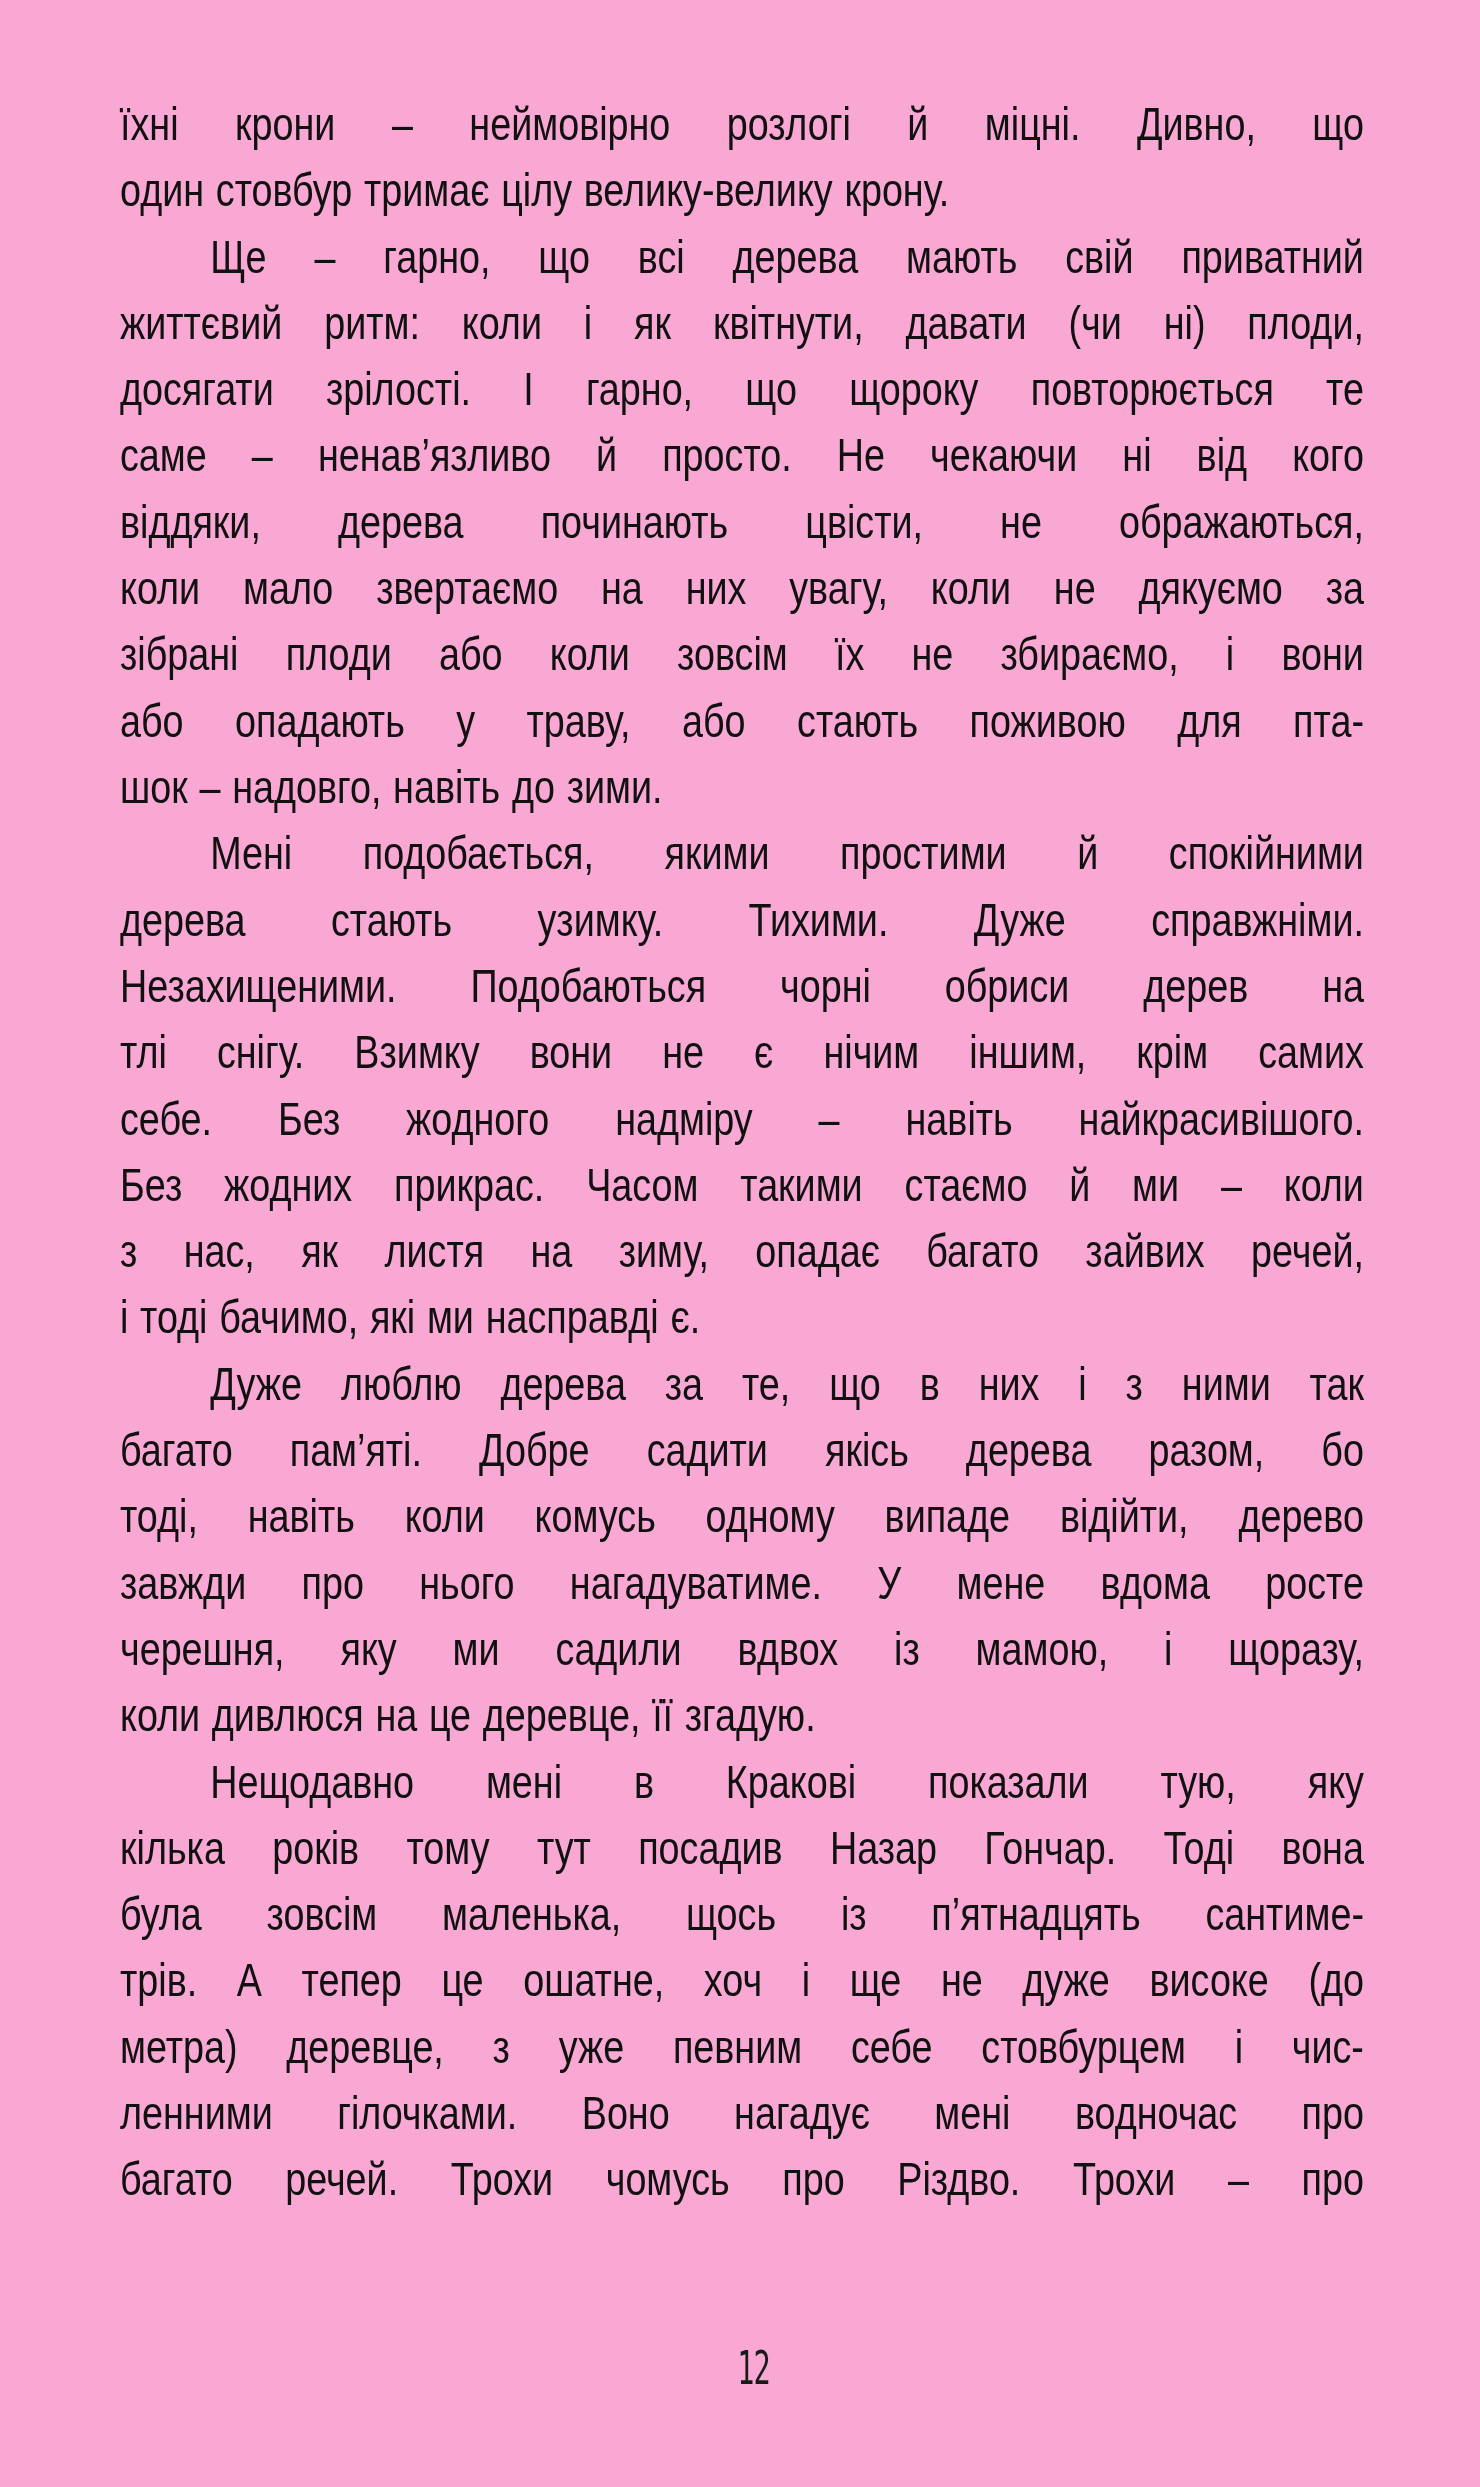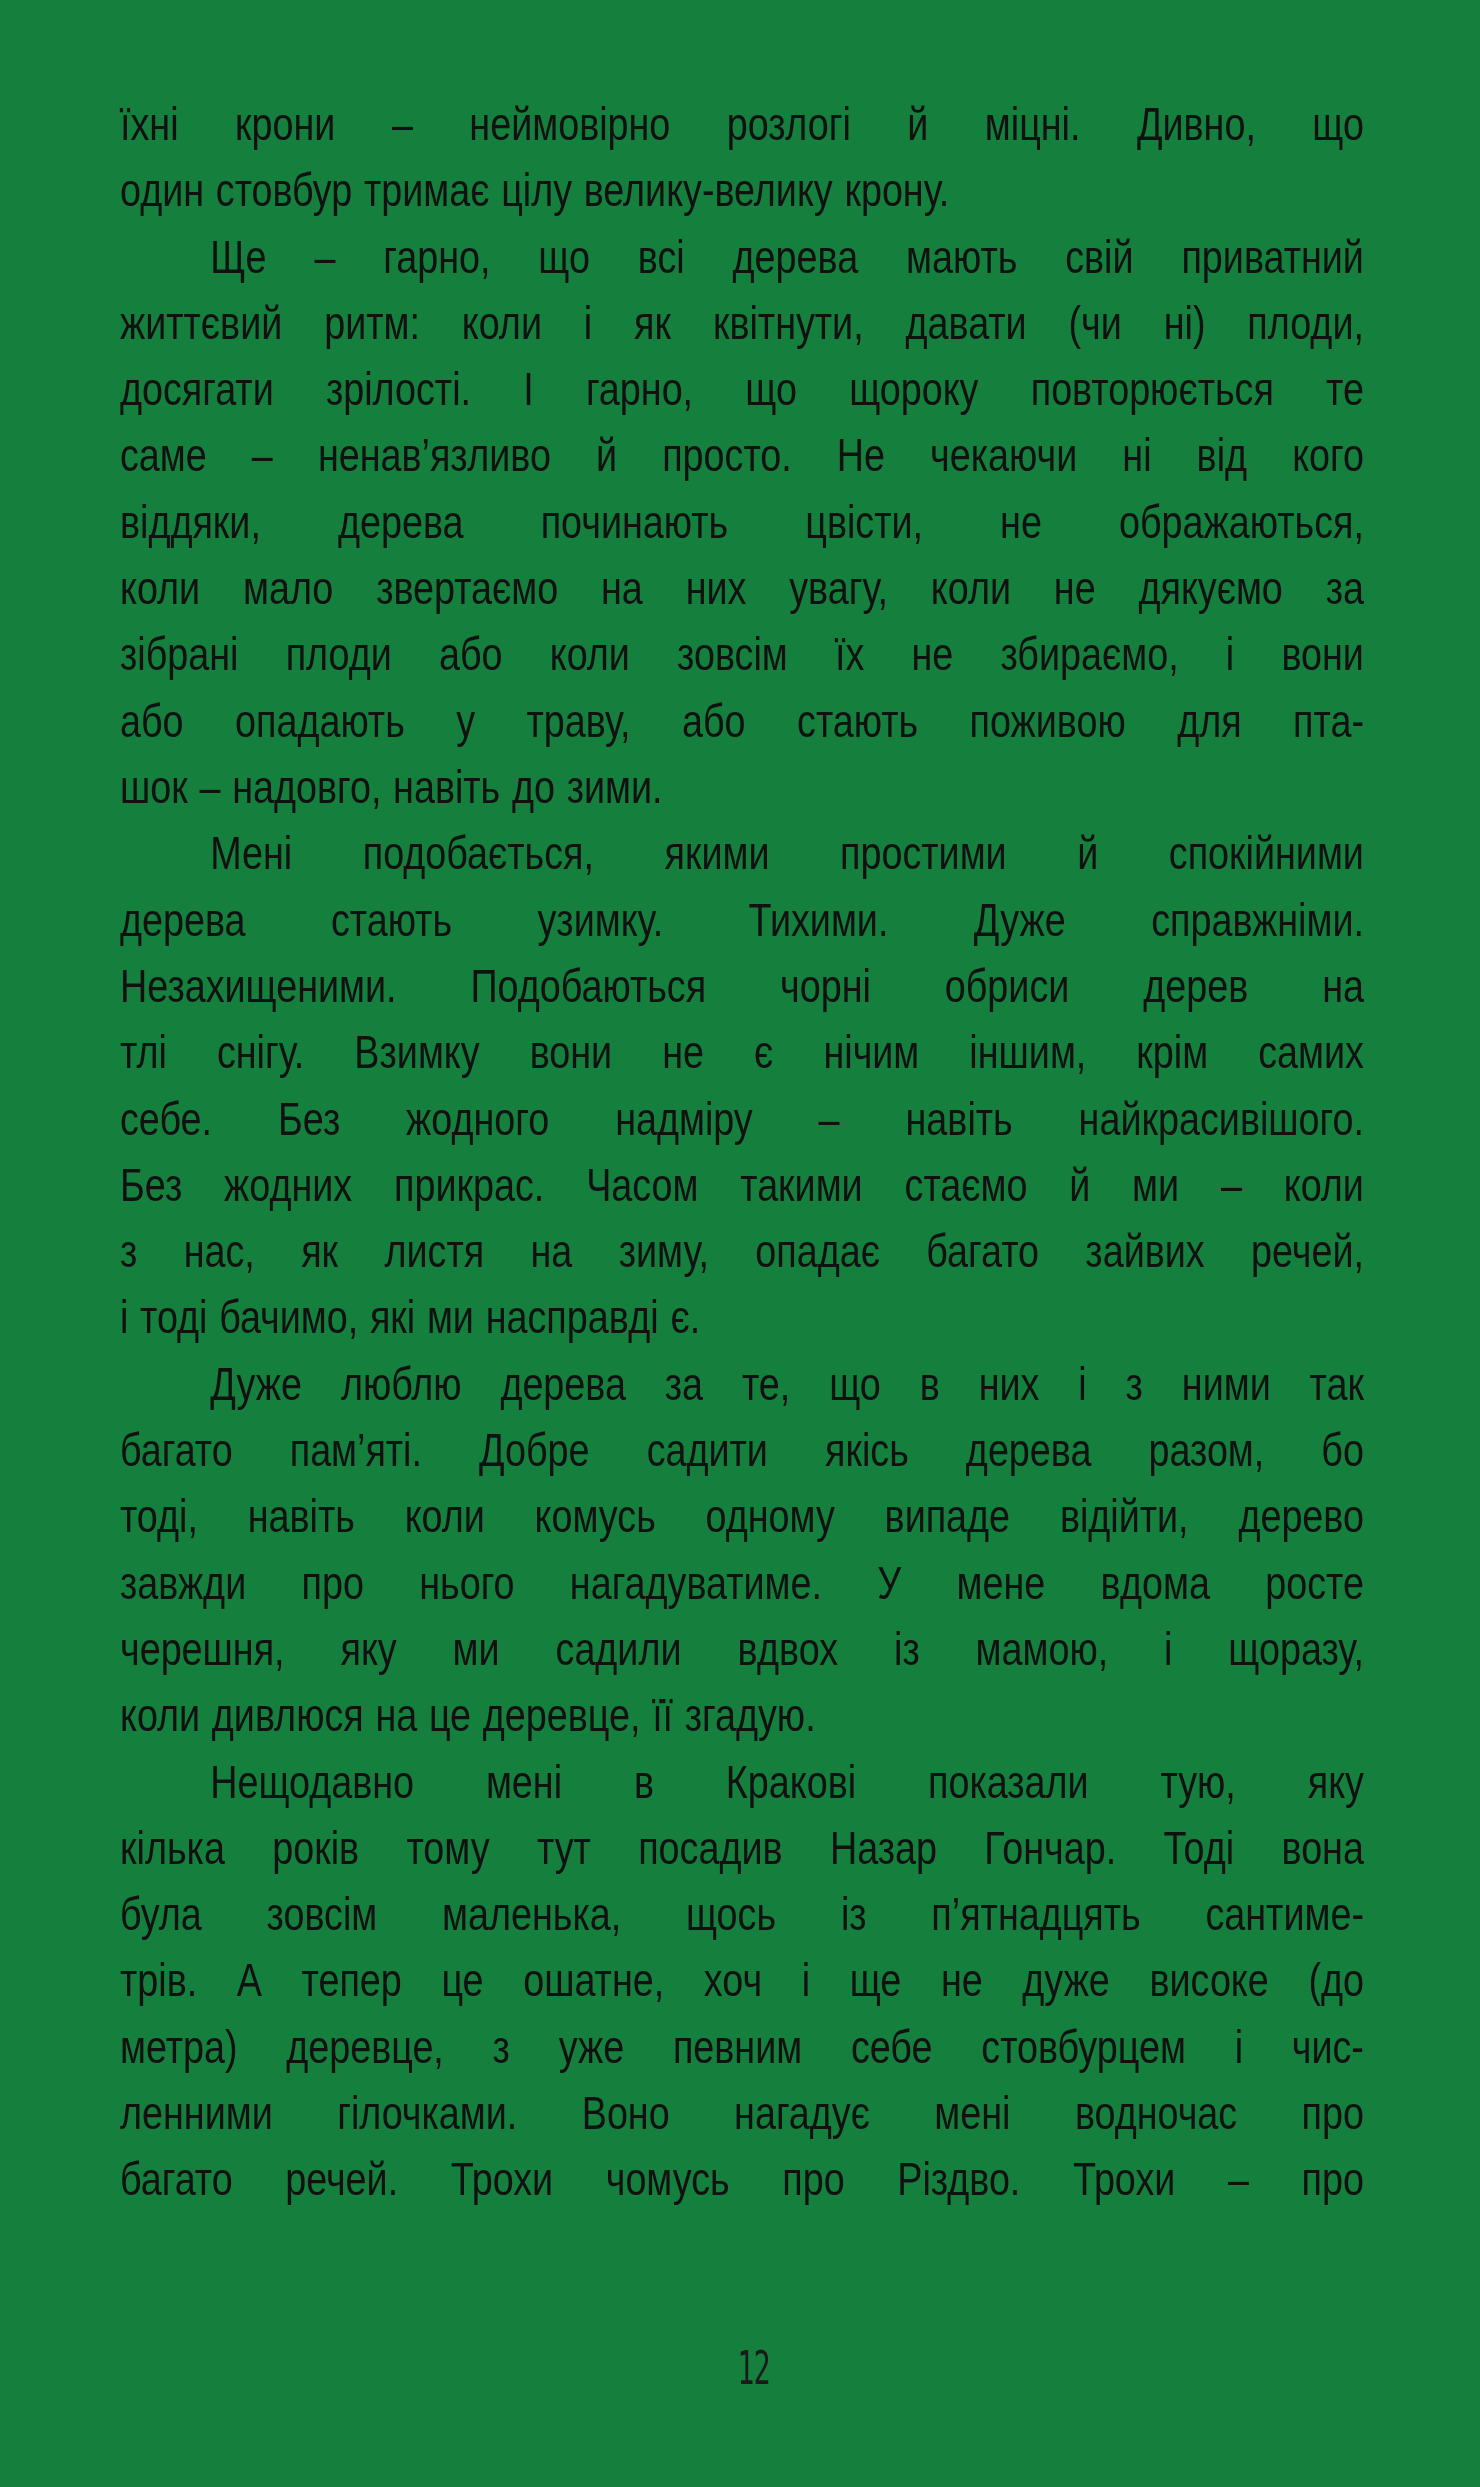--- a/index.html
+++ b/index.html
@@ -13,21 +13,21 @@
     position: relative;
     overflow: hidden;
     color: #111111;
   }
   .page {
     position: absolute;
     left: 0;
     top: 0;
     width: 1480px;
     height: 2487px;
-    background: #15803d;
+    background: #f9a8d4;
   }
   .text-column {
     position: absolute;
     left: 120px;
     top: 0;
     width: 1244px;
   }
   .line {
     position: absolute;
     left: 0;

